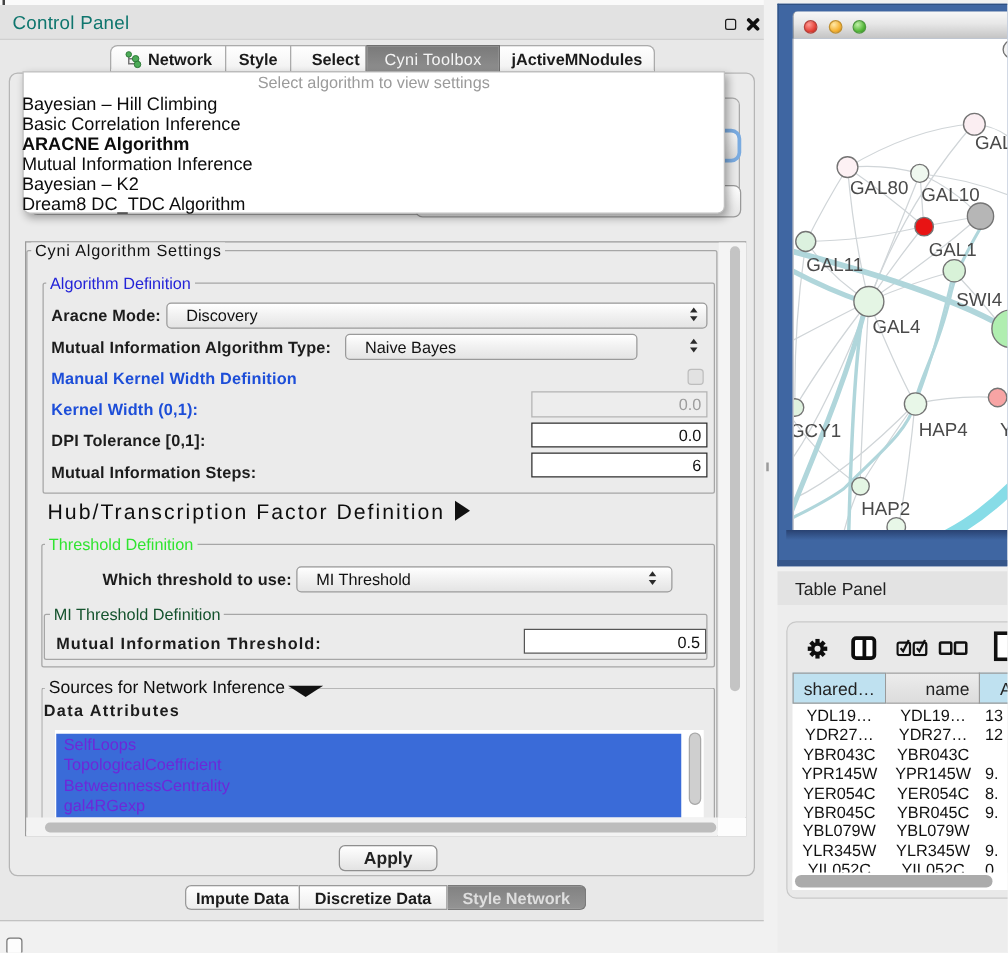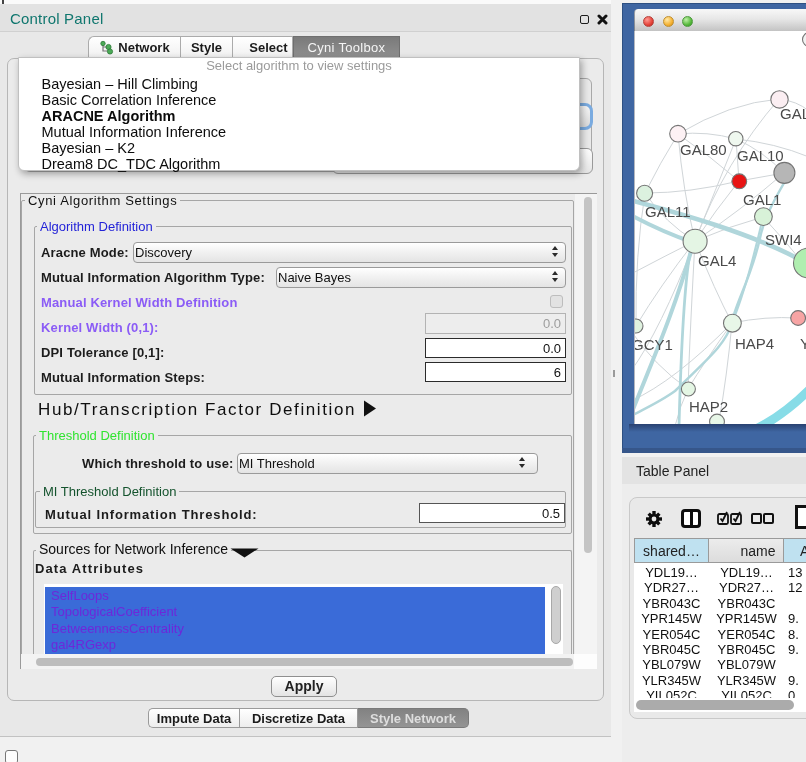--- a/index.html
+++ b/index.html
@@ -1,25 +1,25 @@
 <!DOCTYPE html>
 <html><head>
 <meta charset="utf-8">
 <style>
 * { margin:0; padding:0; box-sizing:border-box; }
 html,body { width:806px; height:762px; overflow:hidden; }
 body { position:relative; background:#f1f1f1; font-family:"Liberation Sans", sans-serif; transform:translateZ(0); }
 .abs { position:absolute; }
 .bold { font-weight:bold; }
 .lbl { font-size:13px; font-weight:bold; color:#1c1c1c; white-space:nowrap; letter-spacing:0.15px; }
-.dis { color:#8b5cf6; }
+.dis { color:#1d4ed8; }
 .field { position:absolute; font-size:13px; text-align:right; padding-right:4px; line-height:19px; white-space:nowrap; }
 .combo { position:absolute; border:1px solid #9a9a9a; border-radius:4px;
   background:linear-gradient(#ffffff,#f2f2f2 45%,#e4e4e4); font-size:13px; color:#111;
-  line-height:19px; padding-left:1px; white-space:nowrap; }
+  line-height:19px; padding-left:15px; white-space:nowrap; }
 .spin { position:absolute; width:7px; height:11px; }
 .spin:before, .spin:after { content:""; position:absolute; left:0; border-left:3.5px solid transparent; border-right:3.5px solid transparent; }
 .spin:before { top:0; border-bottom:4px solid #2a2a2a; }
 .spin:after { bottom:0; border-top:4px solid #2a2a2a; }
 .grp { position:absolute; border:1px solid #a6a6a6; border-radius:2px; }
 .chip { position:absolute; font-size:13px; background:#ebebeb; padding:0 3px; white-space:nowrap; line-height:13px; }
 </style>
 </head>
 <body>
 
@@ -40,36 +40,37 @@
   <div style="width:92px;border:1px solid #ababab;border-right:none;border-radius:6px 0 0 0;background:linear-gradient(#ffffff,#f1f1f1);display:flex;align-items:center;justify-content:center;">
     <svg width="15" height="15" viewBox="0 0 15 15" style="margin-right:4px;">
       <path d="M4 4 L4 11 L11 11 M4 7 L9 7" stroke="#777" stroke-width="1.2" fill="none"></path>
       <circle cx="4" cy="3.5" r="2.2" fill="#4cab57" stroke="#2e7a38" stroke-width="0.8"></circle>
       <circle cx="9.5" cy="7" r="2.6" fill="#4cab57" stroke="#2e7a38" stroke-width="0.8"></circle>
       <circle cx="11" cy="11.5" r="2.6" fill="#4cab57" stroke="#2e7a38" stroke-width="0.8"></circle>
     </svg>Network</div>
   <div style="width:52px;border:1px solid #ababab;border-right:none;background:linear-gradient(#ffffff,#f1f1f1);display:flex;align-items:center;justify-content:center;">Style</div>
   <div style="width:61px;border:1px solid #ababab;background:linear-gradient(#ffffff,#f1f1f1);display:flex;align-items:center;justify-content:center;padding-left:12px;">Select</div>
   <div style="width:107px;border:1px solid #6f6f6f;background:linear-gradient(#7a7a7a,#8f8f8f);color:#f5f5f5;font-weight:normal;letter-spacing:0.3px;display:flex;align-items:center;justify-content:center;">Cyni Toolbox</div>
+  <div style="width:124px;border:1px solid #ababab;border-left:none;border-radius:0 6px 0 0;background:linear-gradient(#ffffff,#f1f1f1);display:flex;align-items:center;justify-content:center;">jActiveMNodules</div>
 </div>
 
 <div class="abs" style="left:20px;top:193px;width:577px;height:476px;border:1px solid #9a9a9a;background:#ebebeb;"></div>
 
 <div class="grp" style="left:21px;top:200px;width:553px;height:466px;"></div>
 <div class="chip" style="left:25px;top:194px;color:#111;letter-spacing:0.65px;">Cyni Algorithm Settings</div>
 
 <div class="grp" style="left:34px;top:226px;width:538px;height:169px;"></div>
 <div class="chip" style="left:37px;top:220px;color:#2323d8;">Algorithm Definition</div>
 
 <div class="lbl abs" style="left:41px;top:245px;text-align:center;">Aracne Mode:</div>
 <div class="combo" style="left:133px;top:242px;width:433px;height:21px;">Discovery</div>
 <div class="spin" style="left:552px;top:246px;"></div>
 
 <div class="lbl abs" style="left:41px;top:270px;">Mutual Information Algorithm Type:</div>
-<div class="combo" style="left:276px;top:267px;width:290px;height:21px;">Naive Bayes</div>
+<div class="combo" style="left:276px;top:267px;width:234px;height:21px;">Naive Bayes</div>
 <div class="spin" style="left:552px;top:271px;"></div>
 
 <div class="lbl abs dis" style="left:41px;top:295px;">Manual Kernel Width Definition</div>
 <div class="abs" style="left:550px;top:295px;width:13px;height:13px;border:1px solid #bdbdbd;border-radius:3px;background:#e2e2e2;"></div>
 
 <div class="lbl abs dis" style="left:41px;top:320px;">Kernel Width (0,1):</div>
 <div class="field" style="left:425px;top:313px;width:141px;height:21px;background:#ededed;border:1px solid #b3b3b3;color:#9d9d9d;">0.0</div>
 
 <div class="lbl abs" style="left:41px;top:345px;">DPI Tolerance [0,1]:</div>
 <div class="field" style="left:425px;top:338px;width:141px;height:20px;background:#fff;border:1px solid #2b2b2b;color:#111;">0.0</div>
@@ -107,35 +108,35 @@
 <div class="abs" style="left:45px;top:587px;width:500px;height:67px;background:#3a6bd8;"></div>
 <div class="abs" style="left:51px;top:588px;font-size:13px;color:#6d28d9;line-height:16.3px;">SelfLoops<br>TopologicalCoefficient<br>BetweennessCentrality<br>gal4RGexp</div>
 <div class="abs" style="left:551px;top:586px;width:10px;height:58px;background:#cfcfcf;border:1px solid #a8a8a8;border-radius:5px;"></div>
 
 <div class="abs" style="left:21px;top:654px;width:553px;height:15px;background:#f3f3f3;"></div>
 <div class="abs" style="left:36px;top:658px;width:537px;height:8px;background:#bdbdbd;border-radius:4px;"></div>
 <div class="abs" style="left:574px;top:654px;width:23px;height:15px;background:#fdfdfd;"></div>
 <div class="abs" style="left:575px;top:194px;width:22px;height:460px;background:#f4f4f4;"></div>
 <div class="abs" style="left:584px;top:197px;width:8px;height:356px;background:#c4c4c4;border-radius:4px;"></div>
 
-<div class="abs" style="left:271px;top:676px;width:66px;height:21px;border:1px solid #8f8f8f;border-radius:5px;background:linear-gradient(#ffffff,#e3e3e3);font-size:14px;font-weight:bold;color:#222;text-align:center;line-height:19px;">Apply</div>
+<div class="abs" style="left:271px;top:676px;width:79px;height:21px;border:1px solid #8f8f8f;border-radius:5px;background:linear-gradient(#ffffff,#e3e3e3);font-size:14px;font-weight:bold;color:#222;text-align:center;line-height:19px;">Apply</div>
 
 <div class="abs" style="left:148px;top:708px;height:20px;display:flex;font-size:13px;font-weight:bold;color:#1b1b1b;">
   <div style="width:91px;border:1px solid #9a9a9a;border-right:none;border-radius:5px 0 0 5px;background:linear-gradient(#ffffff,#ededed);display:flex;align-items:center;justify-content:center;">Impute Data</div>
   <div style="width:119px;border:1px solid #9a9a9a;background:linear-gradient(#ffffff,#ededed);display:flex;align-items:center;justify-content:center;">Discretize Data</div>
   <div style="width:111px;border:1px solid #7a7a7a;border-left:none;border-radius:0 5px 5px 0;background:linear-gradient(#828282,#949494);color:#dedede;display:flex;align-items:center;justify-content:center;">Style Network</div>
 </div>
 
 <div class="abs" style="left:24px;top:78px;width:568px;height:94px;border:1px solid #a8a8a8;border-radius:6px;background:#e9e9e9;"></div>
 <div class="abs" style="left:332px;top:103px;width:261px;height:27px;border:3px solid #7aabe0;border-radius:8px;background:linear-gradient(#f6f6f6,#d9d9d9);"></div>
 <div class="abs" style="left:332px;top:148px;width:261px;height:26px;border:1px solid #999;border-radius:6px;background:linear-gradient(#fdfdfd,#e4e4e4);"></div>
 
 <div class="abs" style="left:18px;top:57px;width:562px;height:114px;background:#ffffff;border:1px solid #c0c0c0;border-radius:0 0 6px 6px;box-shadow:2px 3px 7px rgba(0,0,0,0.33);"></div>
 <div class="abs" style="left:18px;top:58px;width:562px;height:16px;font-size:13px;color:#9b9b9b;text-align:center;">Select algorithm to view settings</div>
-<div class="abs" style="left:17.5px;top:75.5px;font-size:14.5px;color:#0c0c0c;line-height:16.1px;white-space:nowrap;margin-left:24px;">Bayesian – Hill Climbing<br>Basic Correlation Inference<br><span class="bold">ARACNE Algorithm</span><br>Mutual Information Inference<br>Bayesian – K2<br>Dream8 DC_TDC Algorithm</div>
+<div class="abs" style="left:17.5px;top:75.5px;font-size:14.5px;color:#0c0c0c;line-height:16.1px;white-space:nowrap;">Bayesian – Hill Climbing<br>Basic Correlation Inference<br><span class="bold">ARACNE Algorithm</span><br>Mutual Information Inference<br>Bayesian – K2<br>Dream8 DC_TDC Algorithm</div>
 
 <div class="abs" style="left:613px;top:370px;width:2px;height:7px;background:#9a9a9a;"></div>
 
 <div class="abs" style="left:622px;top:3px;width:184px;height:450px;background:#3f66a2;border-top:1px solid #2e5082;border-left:1px solid #2e5082;"></div>
 
 <div class="abs" style="left:634px;top:9px;width:172px;height:23px;background:linear-gradient(#f8f8f8,#e7e7e7 45%,#c3c3c3);border-bottom:1px solid #808080;border-left:1px solid rgba(40,50,70,0.45);border-radius:4px 0 0 0;"></div>
 <div class="abs" style="left:643px;top:16px;width:11px;height:11px;border-radius:50%;background:radial-gradient(circle at 35% 30%, #ff9a93, #e5443a 60%, #b02318);border:0.5px solid #b5423c;"></div>
 <div class="abs" style="left:663px;top:16px;width:11px;height:11px;border-radius:50%;background:radial-gradient(circle at 35% 30%, #ffe9a8, #f5b233 60%, #c78418);border:0.5px solid #c09030;"></div>
 <div class="abs" style="left:682px;top:16px;width:11px;height:11px;border-radius:50%;background:radial-gradient(circle at 35% 30%, #c0f0a8, #57b93c 60%, #2f8b1d);border:0.5px solid #4f9a40;"></div>
 

